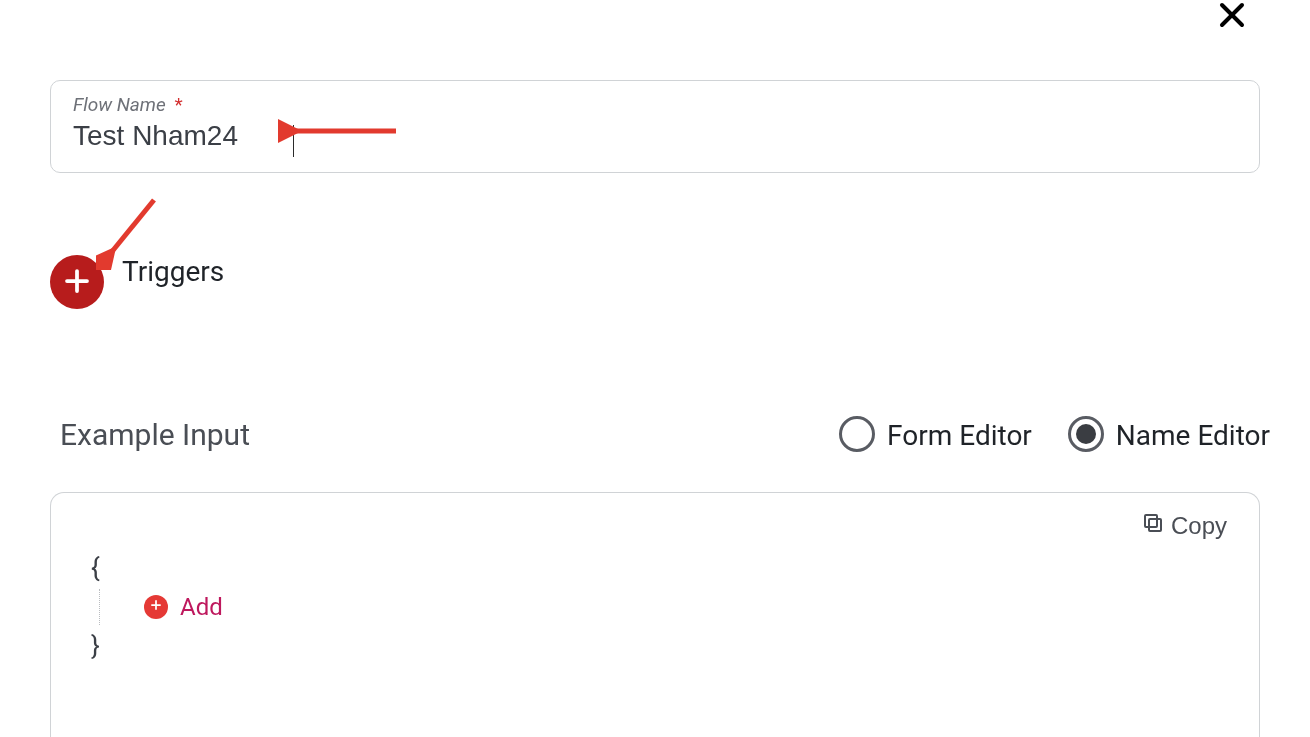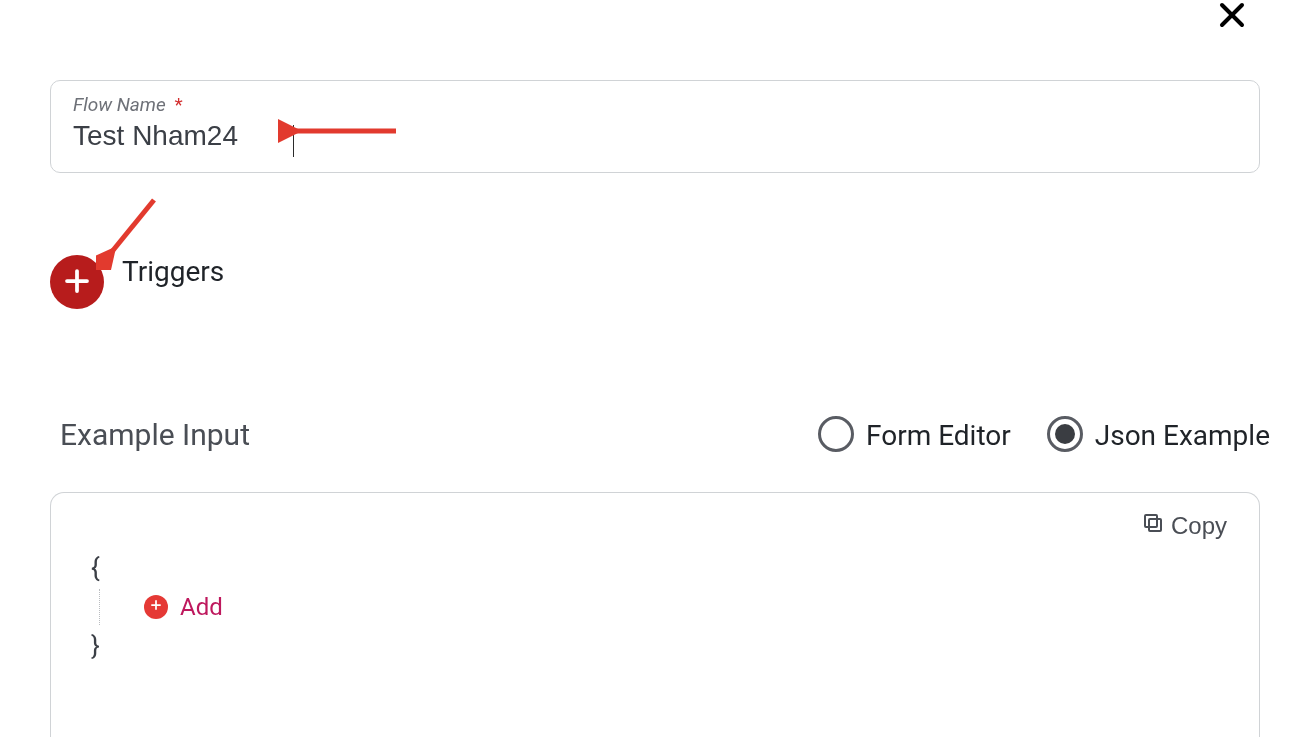--- a/index.html
+++ b/index.html
@@ -257,21 +257,21 @@
 
     <div class="radio-item">
       <span class="radio-outer"></span>
       <span class="radio-text">Form Editor</span>
     </div>
 
     <div class="radio-item">
       <span class="radio-outer">
         <span class="radio-inner"></span>
       </span>
-      <span class="radio-text">Json Example</span>
+      <span class="radio-text">Name Editor</span>
     </div>
 
 
   </div>
 </div>
 
 <div class="editor-box">
 
   <button class="copy-btn">
     <span>

